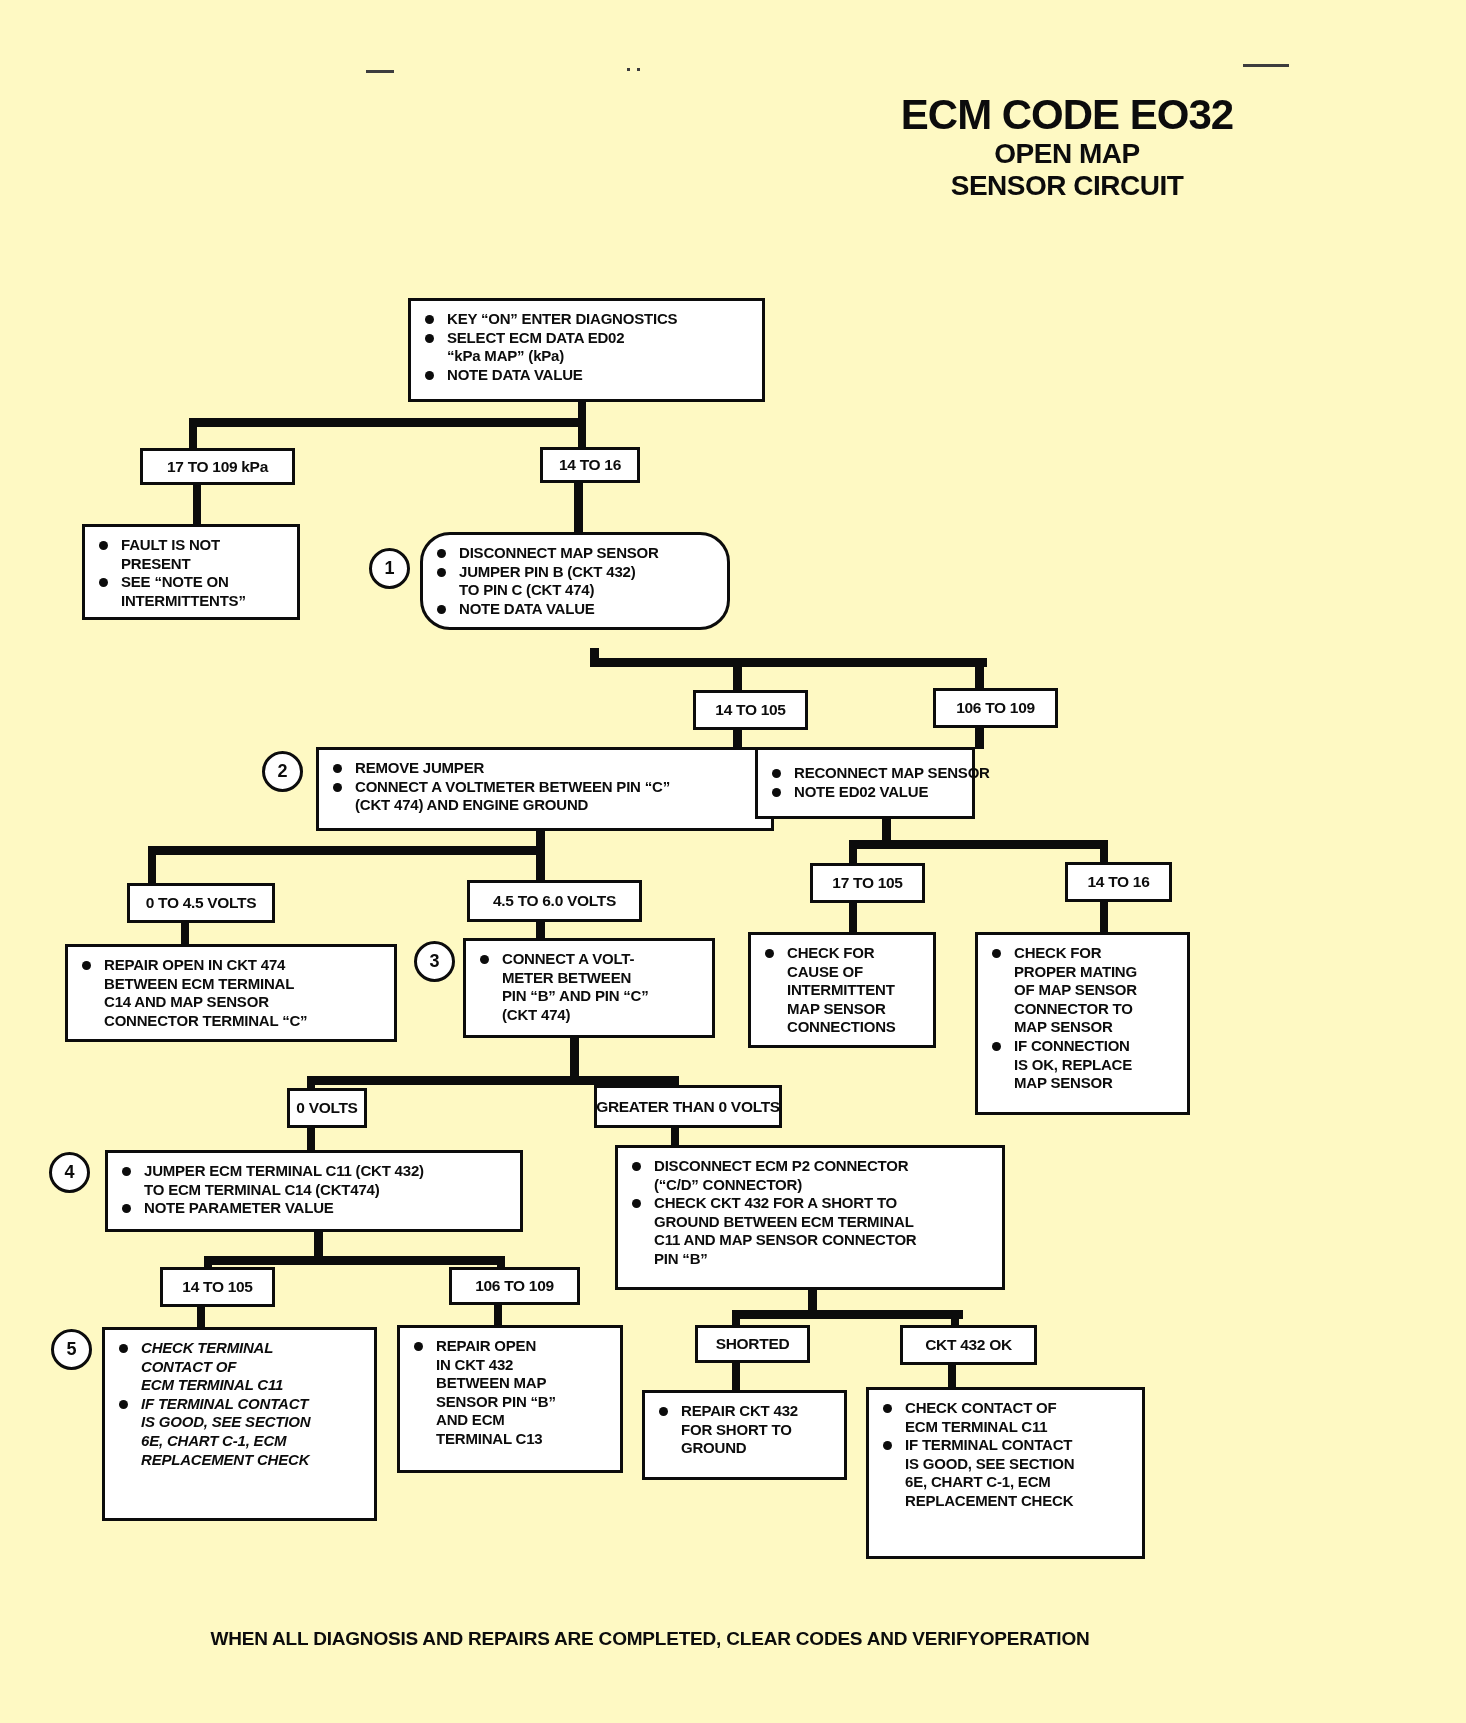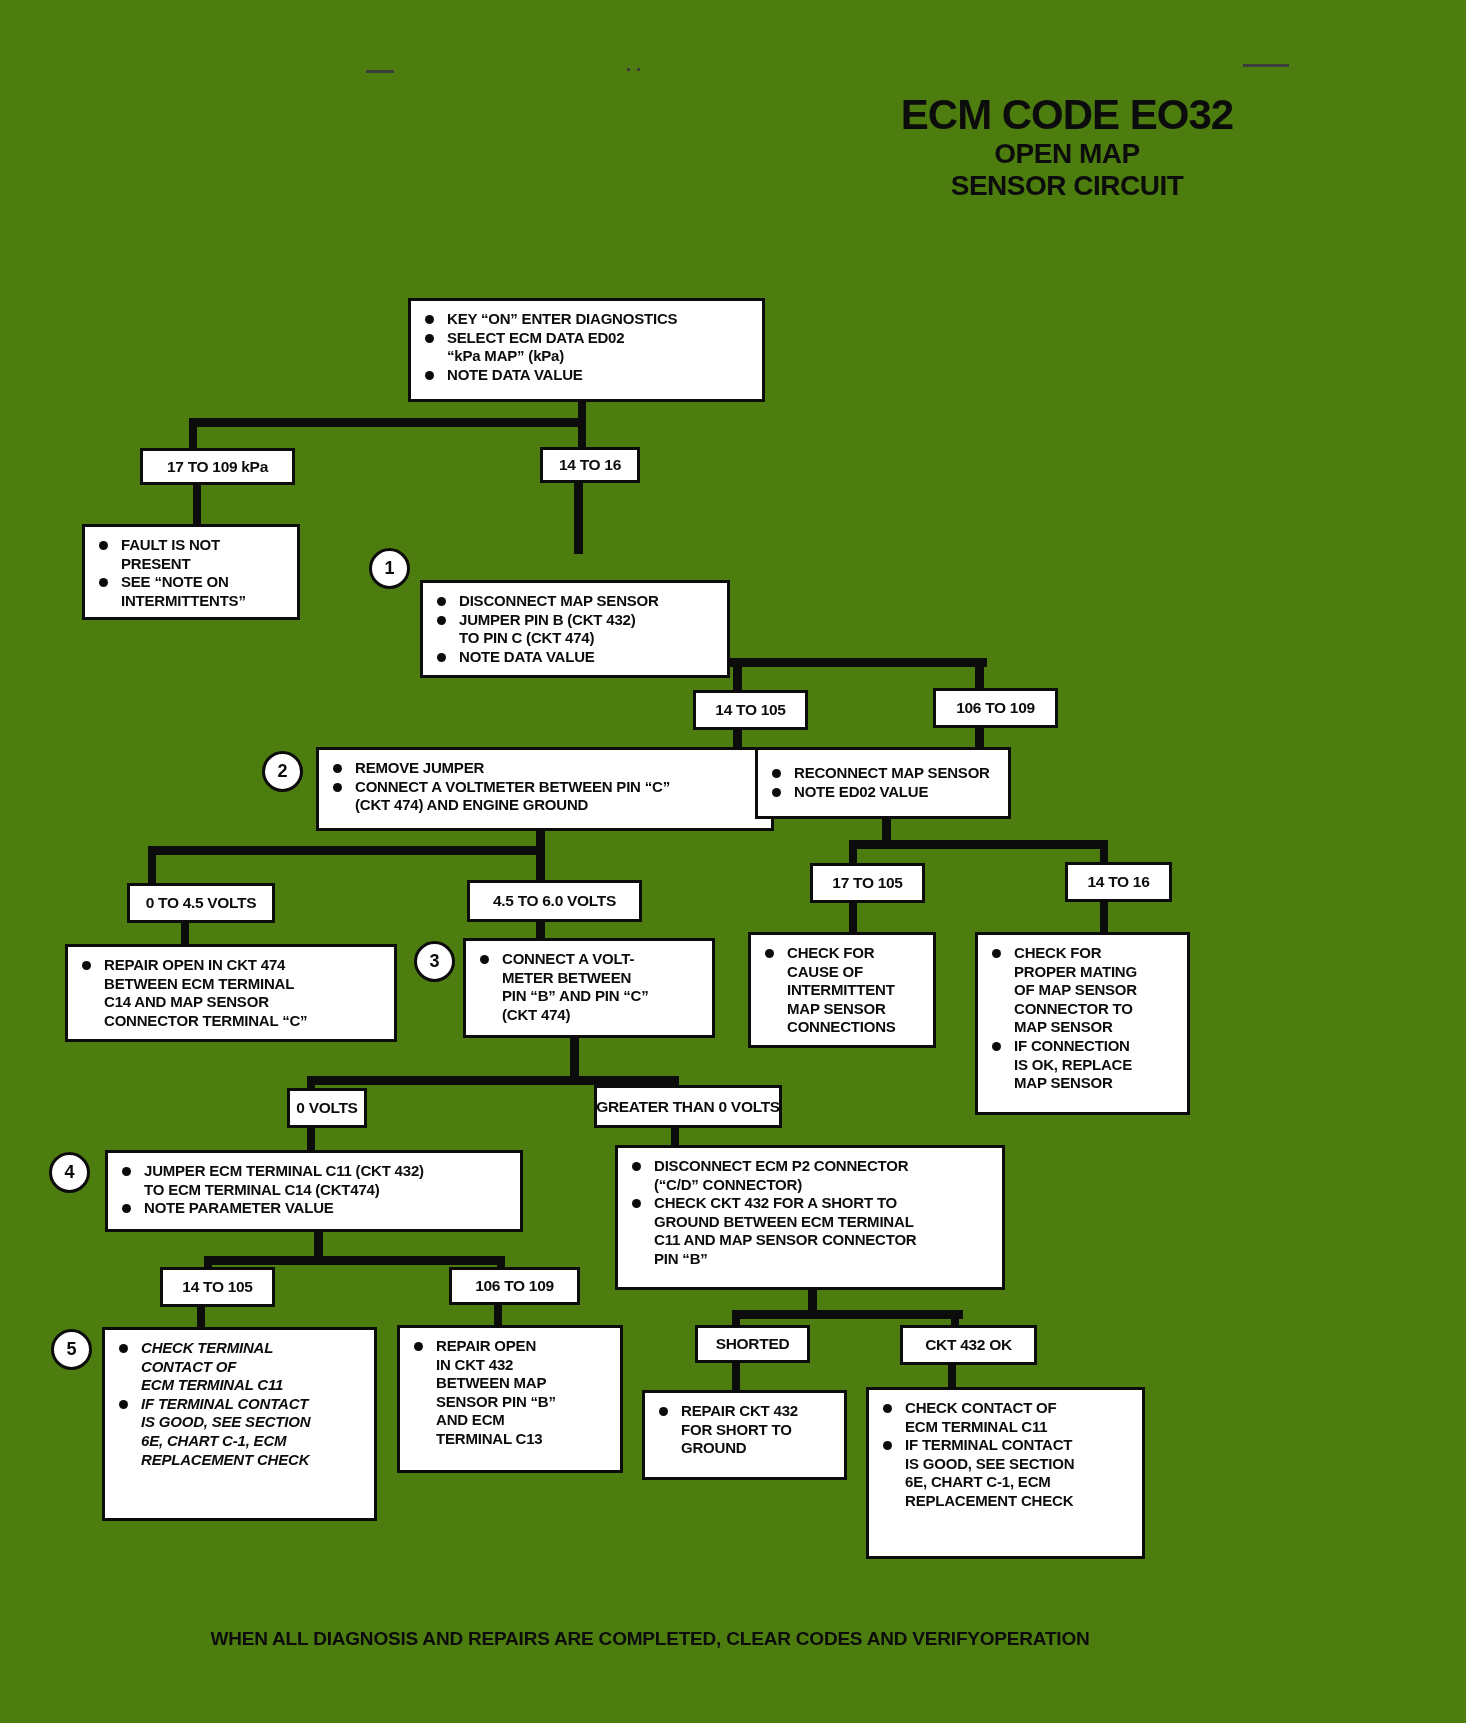--- a/index.html
+++ b/index.html
@@ -1,17 +1,17 @@
 <!DOCTYPE html>
 <html><head>
 <meta charset="utf-8">
 <style>
   html,body { margin:0; padding:0; background:#f2f2f0; }
   #page {
-    position:relative; width:1466px; height:1723px; background:#4d7c0f;
+    position:relative; width:1466px; height:1723px; background:#fef9c3;
     font-family:"Liberation Sans", sans-serif; color:#0c0c0c; overflow:hidden;
   }
   
   .vl,.hl { position:absolute; background:#0c0c0c; z-index:1; }
   
   .fbox {
     position:absolute; border:3px solid #0c0c0c; background:#ffffff; z-index:2;
     padding:9px 6px 14px 6px; box-sizing:border-box;
   }
   .li { display:flex; align-items:flex-start; }
@@ -156,21 +156,21 @@
       </div>
     <div class="li b">
         <span class="dot"></span>
         <span class="lt">SEE “NOTE ON</span>
       </div>
     <div class="li c">
         <span class="lt">INTERMITTENTS”</span>
       </div>
   </div>
 
-  <div class="fbox" style="left:420px;top:580px;width:310px;height:98px;">
+  <div class="fbox" style="left:420px;top:532px;width:310px;height:98px;border-radius:30px;">
     <div class="li b">
         <span class="dot"></span>
         <span class="lt">DISCONNECT MAP SENSOR</span>
       </div>
     <div class="li b">
         <span class="dot"></span>
         <span class="lt">JUMPER PIN B (CKT 432)</span>
       </div>
     <div class="li c">
         <span class="lt">TO PIN C (CKT 474)</span>
@@ -188,21 +188,21 @@
       </div>
     <div class="li b">
         <span class="dot"></span>
         <span class="lt">CONNECT A VOLTMETER BETWEEN PIN “C”</span>
       </div>
     <div class="li c">
         <span class="lt">(CKT 474) AND ENGINE GROUND</span>
       </div>
   </div>
 
-  <div class="fbox" style="left:755px;top:747px;width:256px;height:72px;padding-top:14px;">
+  <div class="fbox" style="left:755px;top:747px;width:220px;height:72px;padding-top:14px;">
     <div class="li b">
         <span class="dot"></span>
         <span class="lt">RECONNECT MAP SENSOR</span>
       </div>
     <div class="li b">
         <span class="dot"></span>
         <span class="lt">NOTE ED02 VALUE</span>
       </div>
   </div>
 

